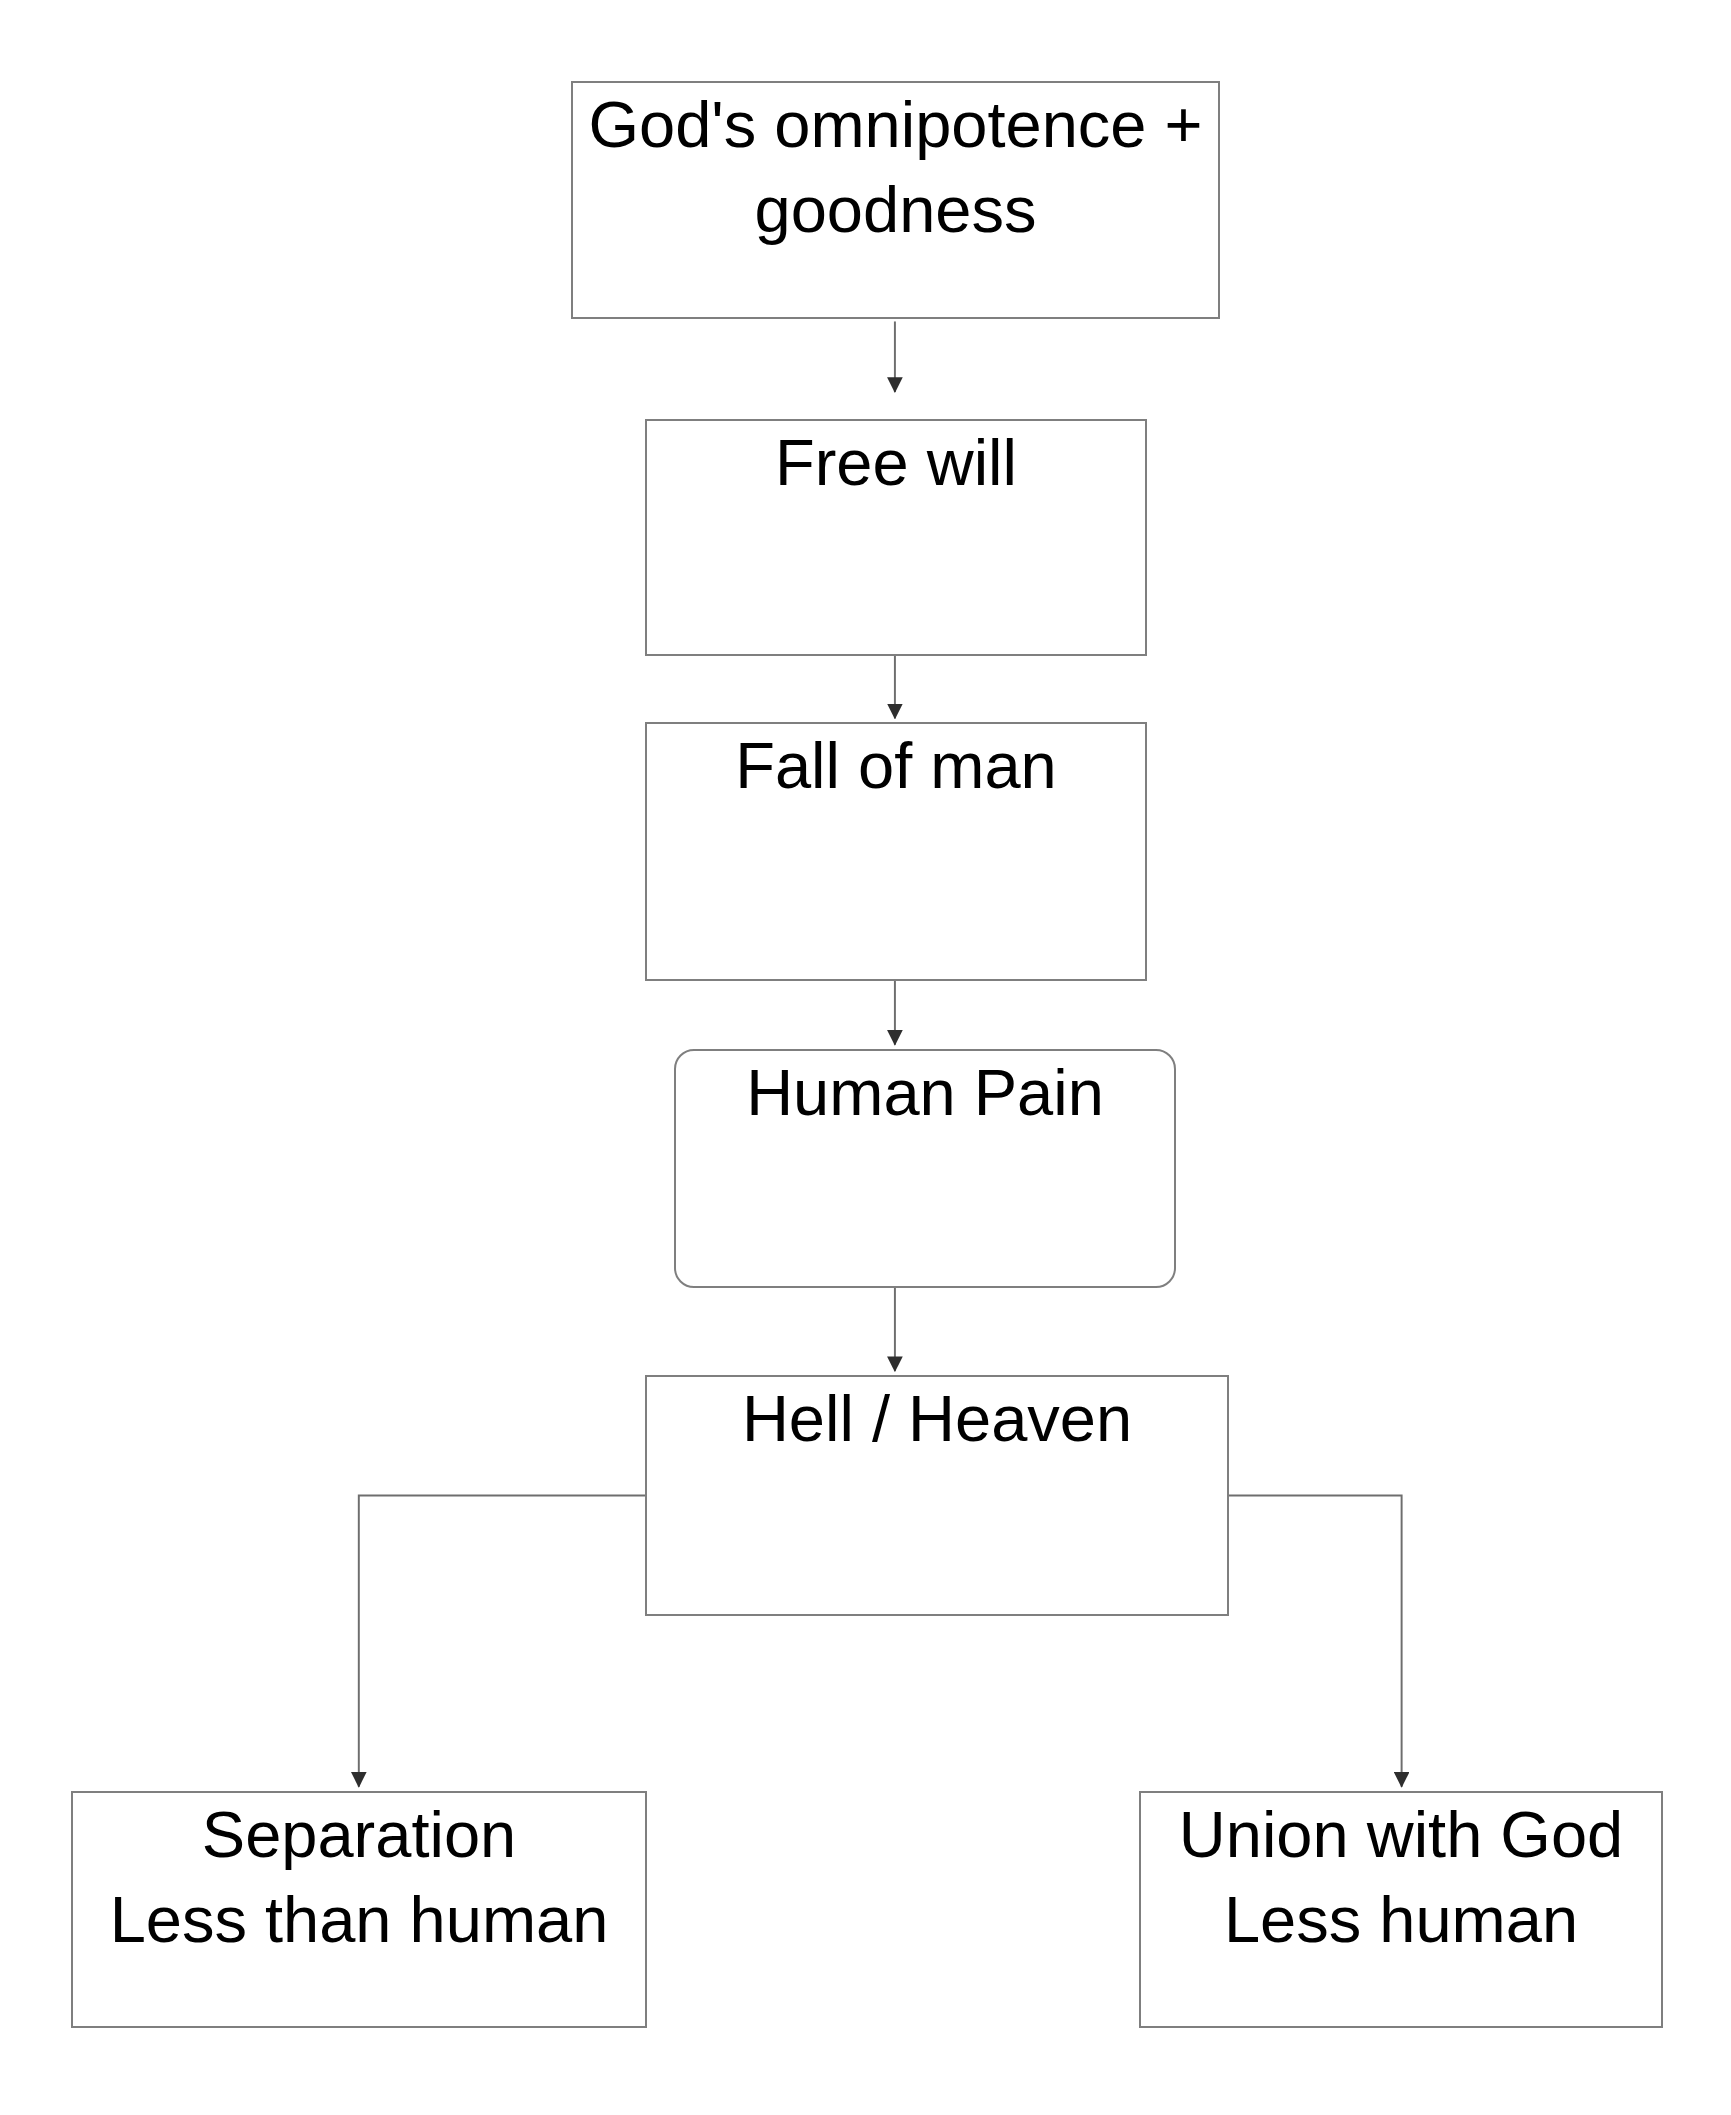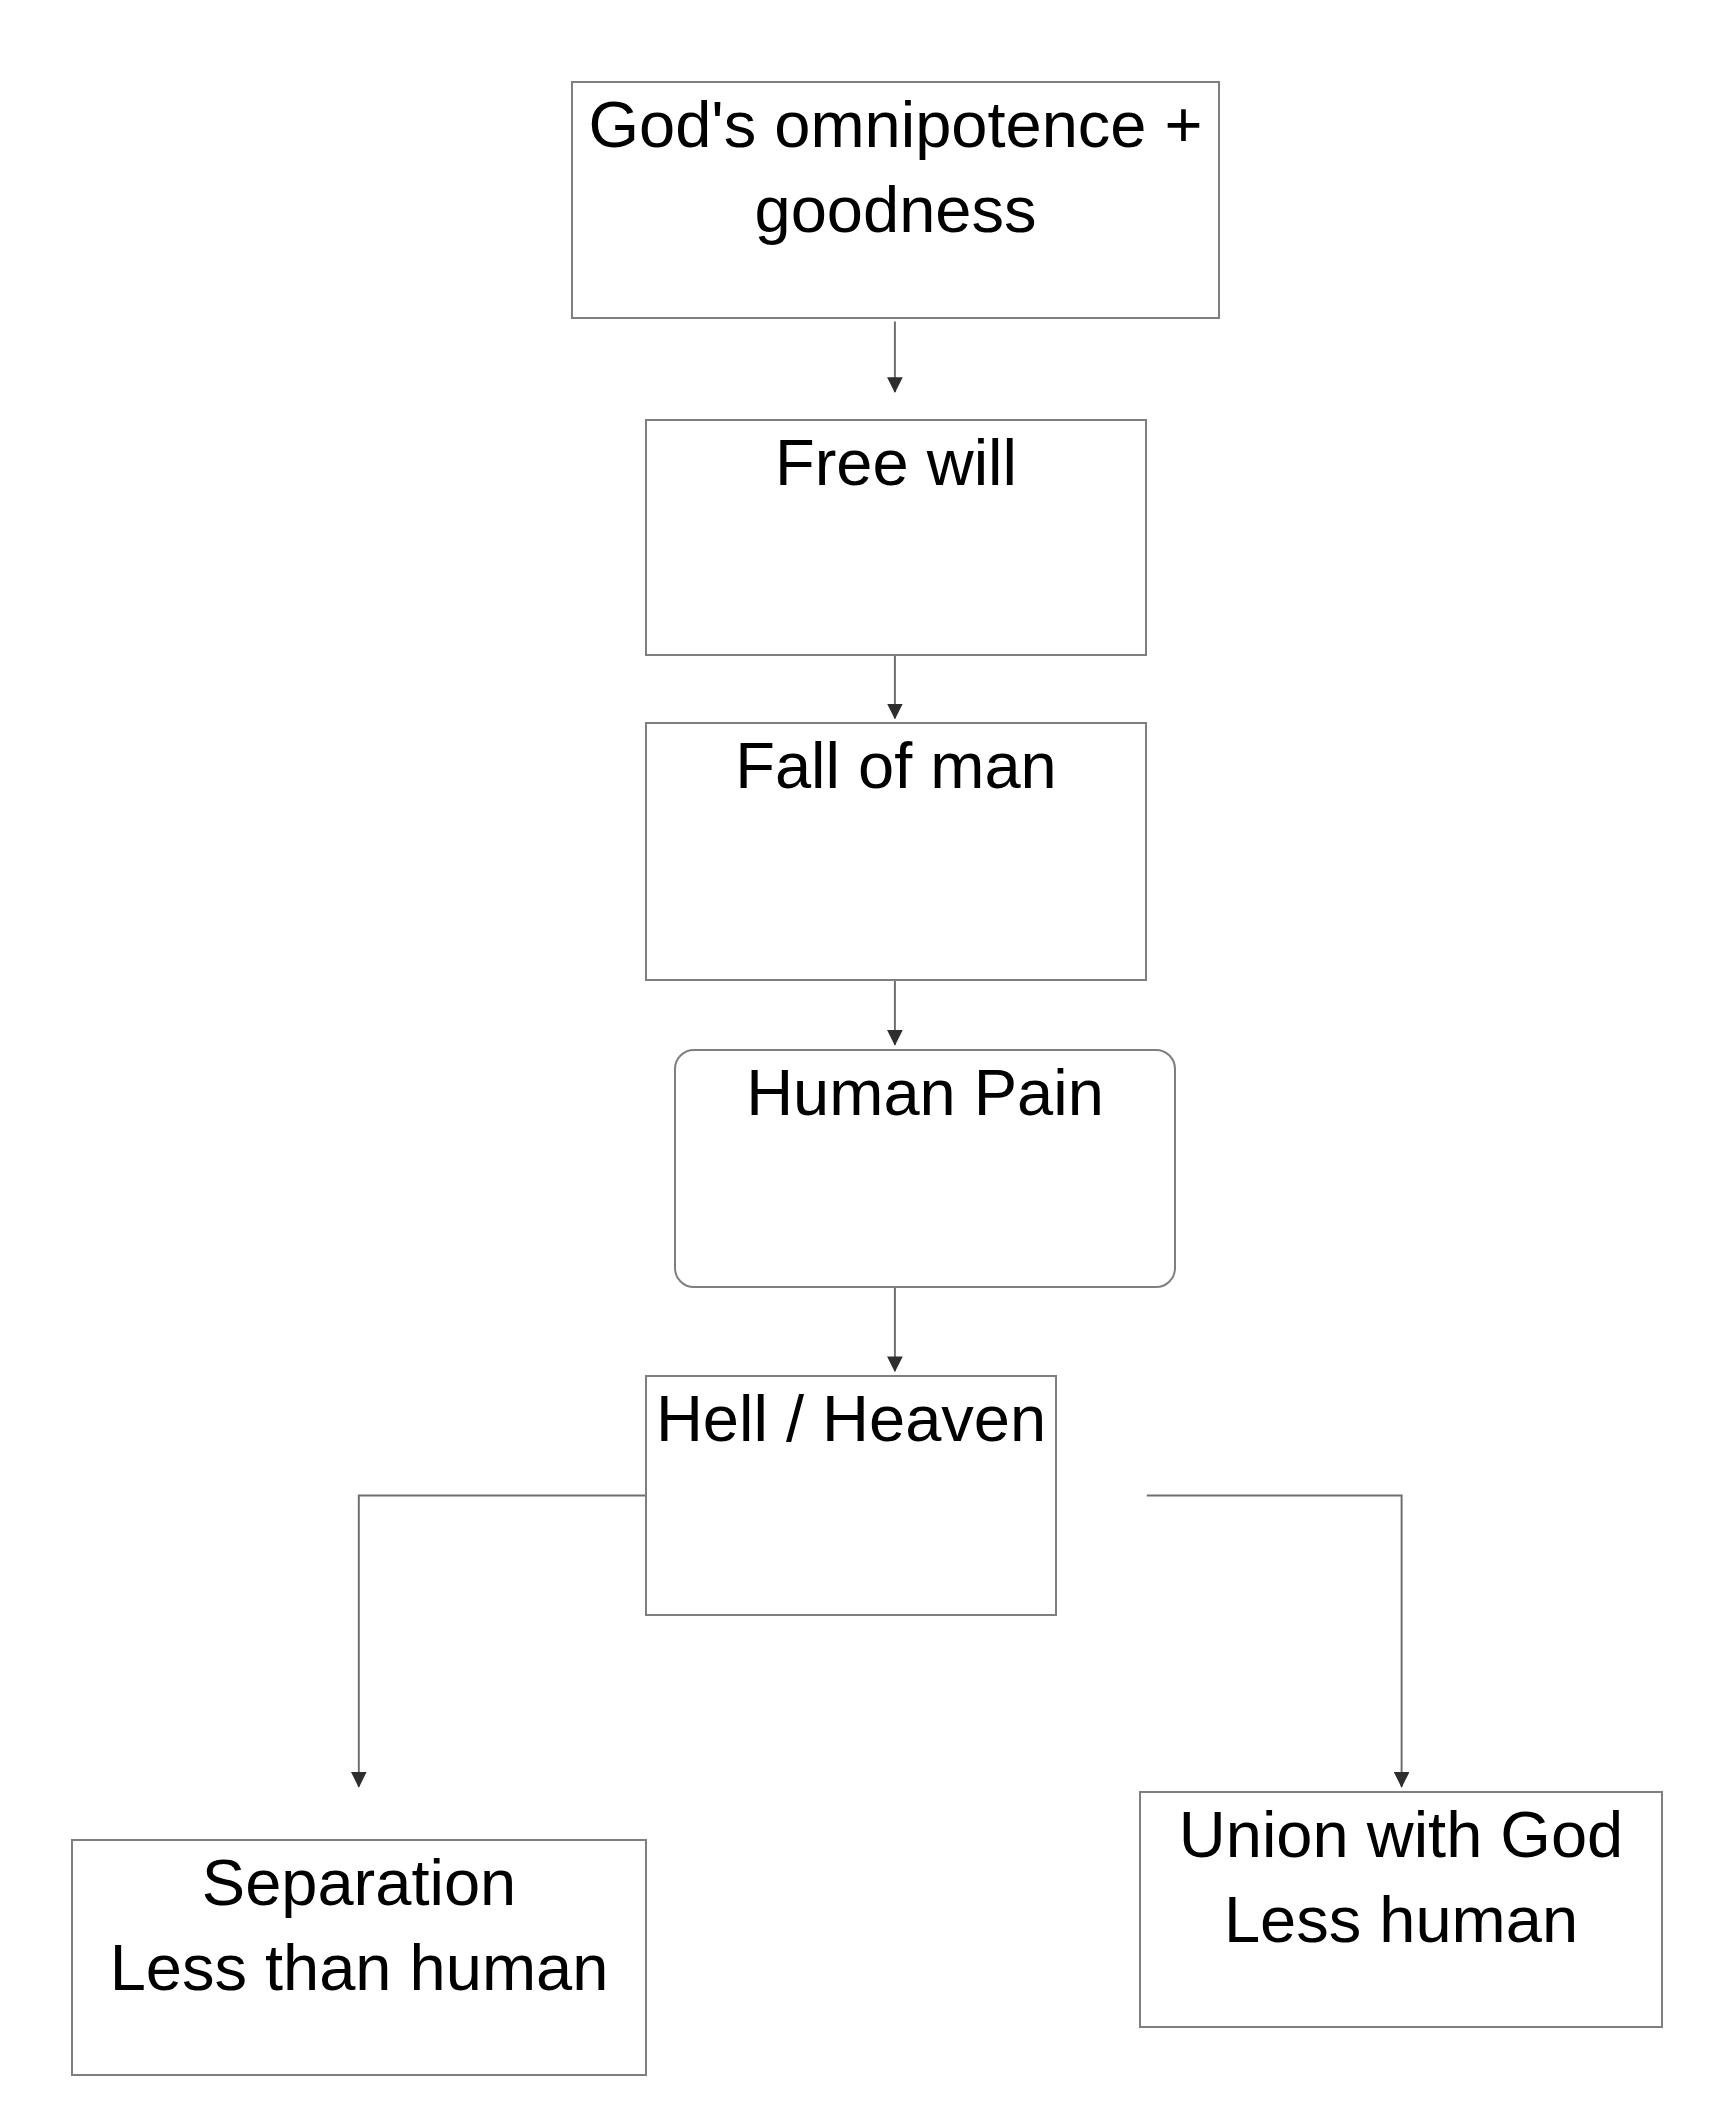--- a/index.html
+++ b/index.html
@@ -39,22 +39,22 @@
     justify-content:center;
     text-align:center;
     font-size:65px;
     line-height:1.3;
   }
   .node .label{ white-space:pre-line; }
   .n-god        { left:571px;  top:81px;   width:649px; height:238px; }
   .n-freewill   { left:645px;  top:396px;  width:502px; height:237px;margin-top:23px; }
   .n-fall       { left:645px;  top:722px;  width:502px; height:259px; }
   .n-pain       { left:674px;  top:1049px; width:502px; height:239px;border-radius:20px; }
-  .n-hellheaven { left:645px;  top:1375px; width:412px; height:241px; }
-  .n-separation { left:71px;   top:1791px; width:576px; height:237px;margin-top:48px; }
+  .n-hellheaven { left:645px;  top:1375px; width:584px; height:241px; }
+  .n-separation { left:71px;   top:1791px; width:576px; height:237px; }
   .n-union      { left:1139px; top:1791px; width:524px; height:237px; }
 </style>
 </head>
 <body>
 
 <div class="canvas">
 
   <svg class="connectors" viewBox="0 0 1767 2158" xmlns="http://www.w3.org/2000/svg">
     <defs>
       <marker id="arrow" viewBox="0 0 8 8" refX="7.5" refY="4" markerWidth="8" markerHeight="8" orient="auto-start-reverse">

